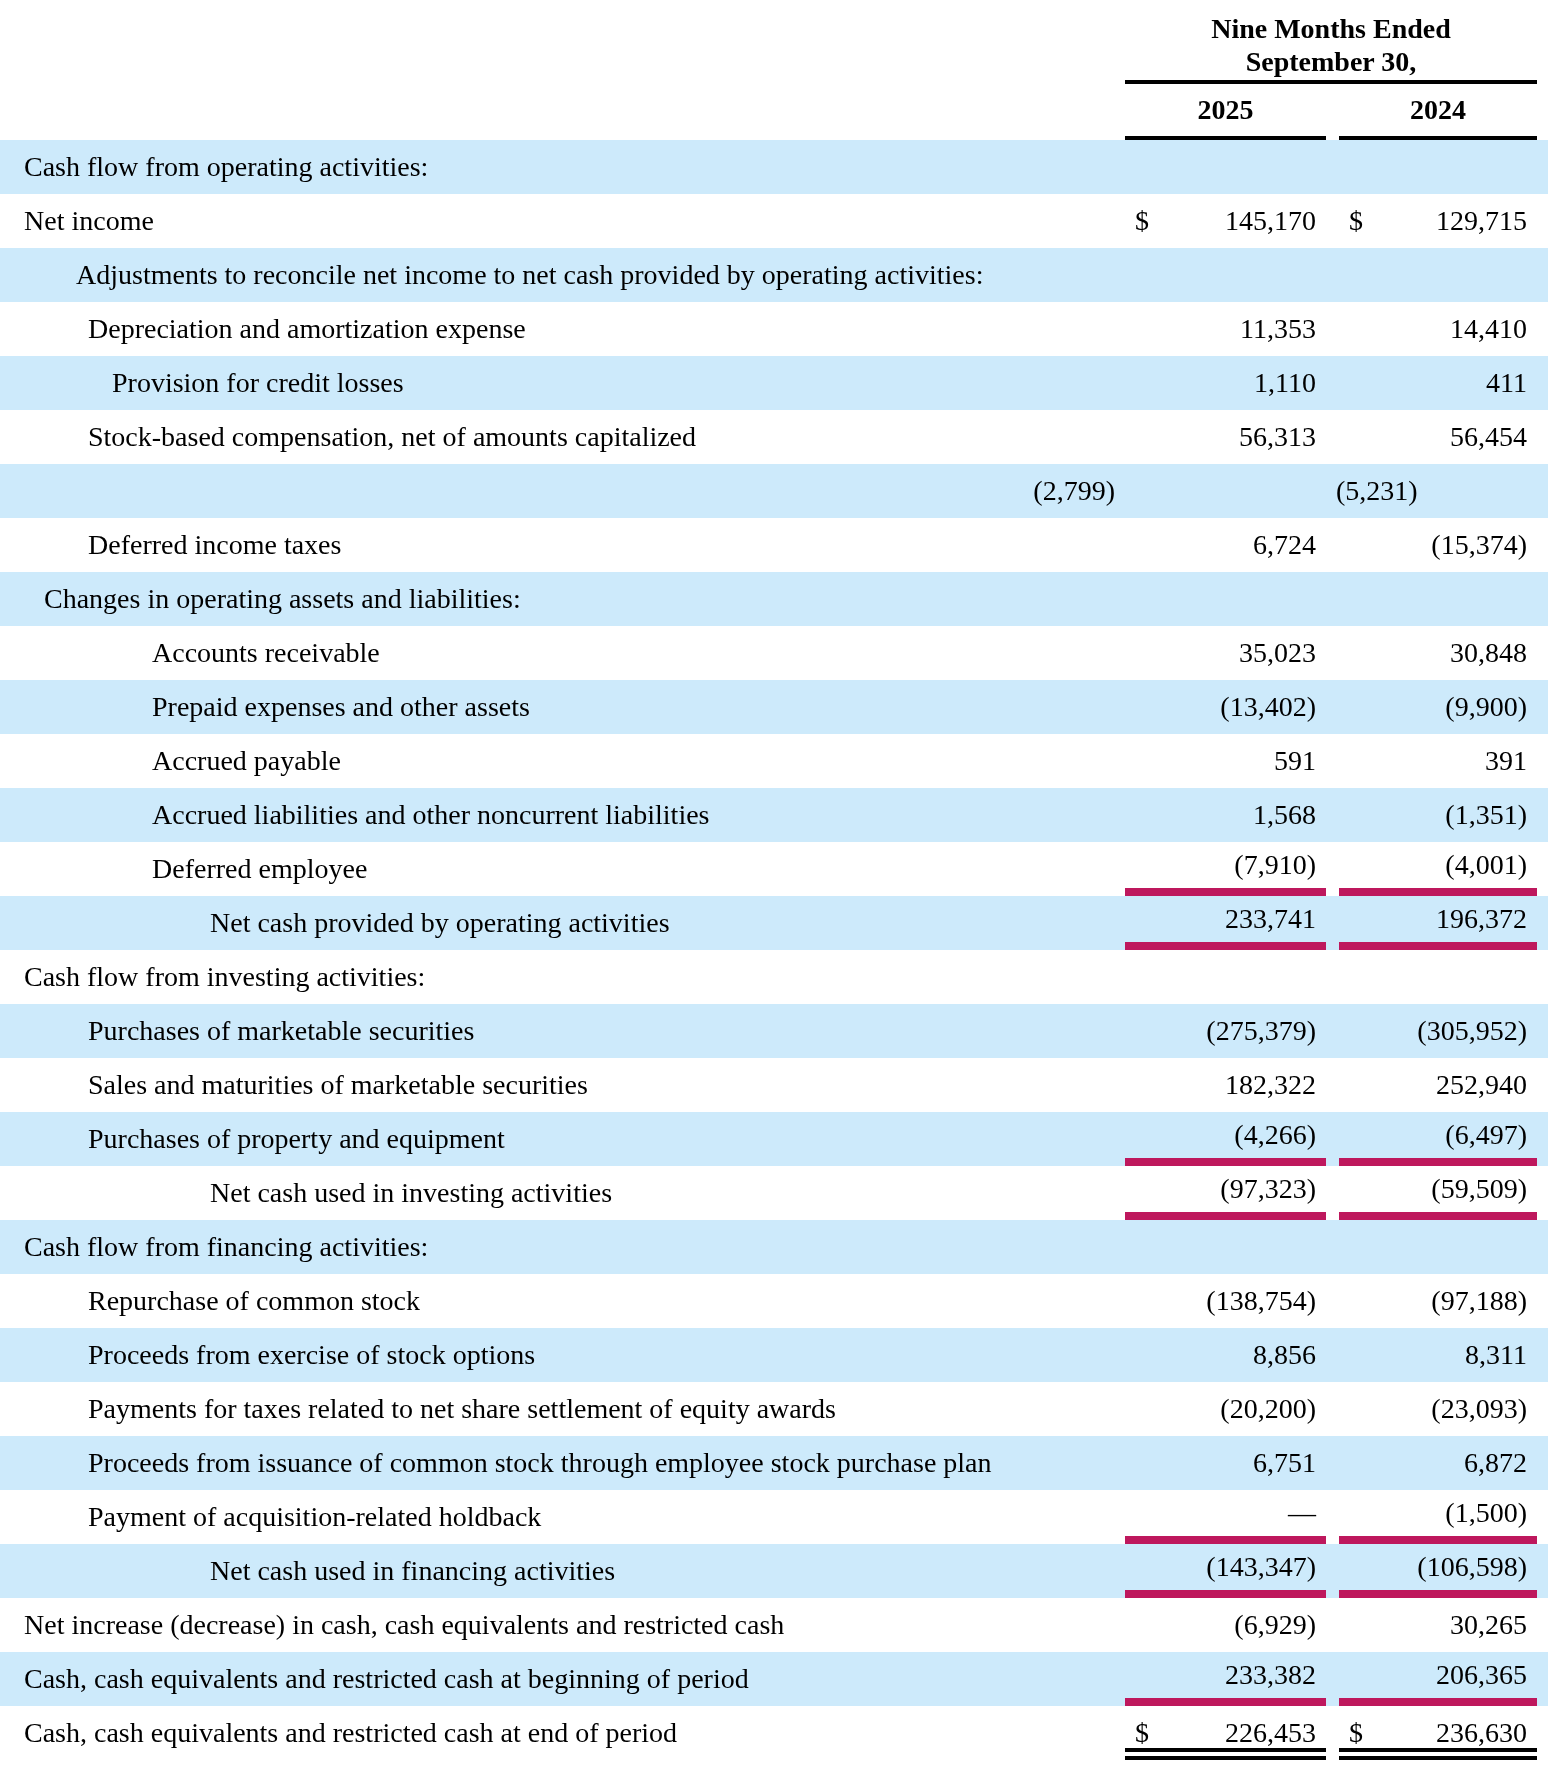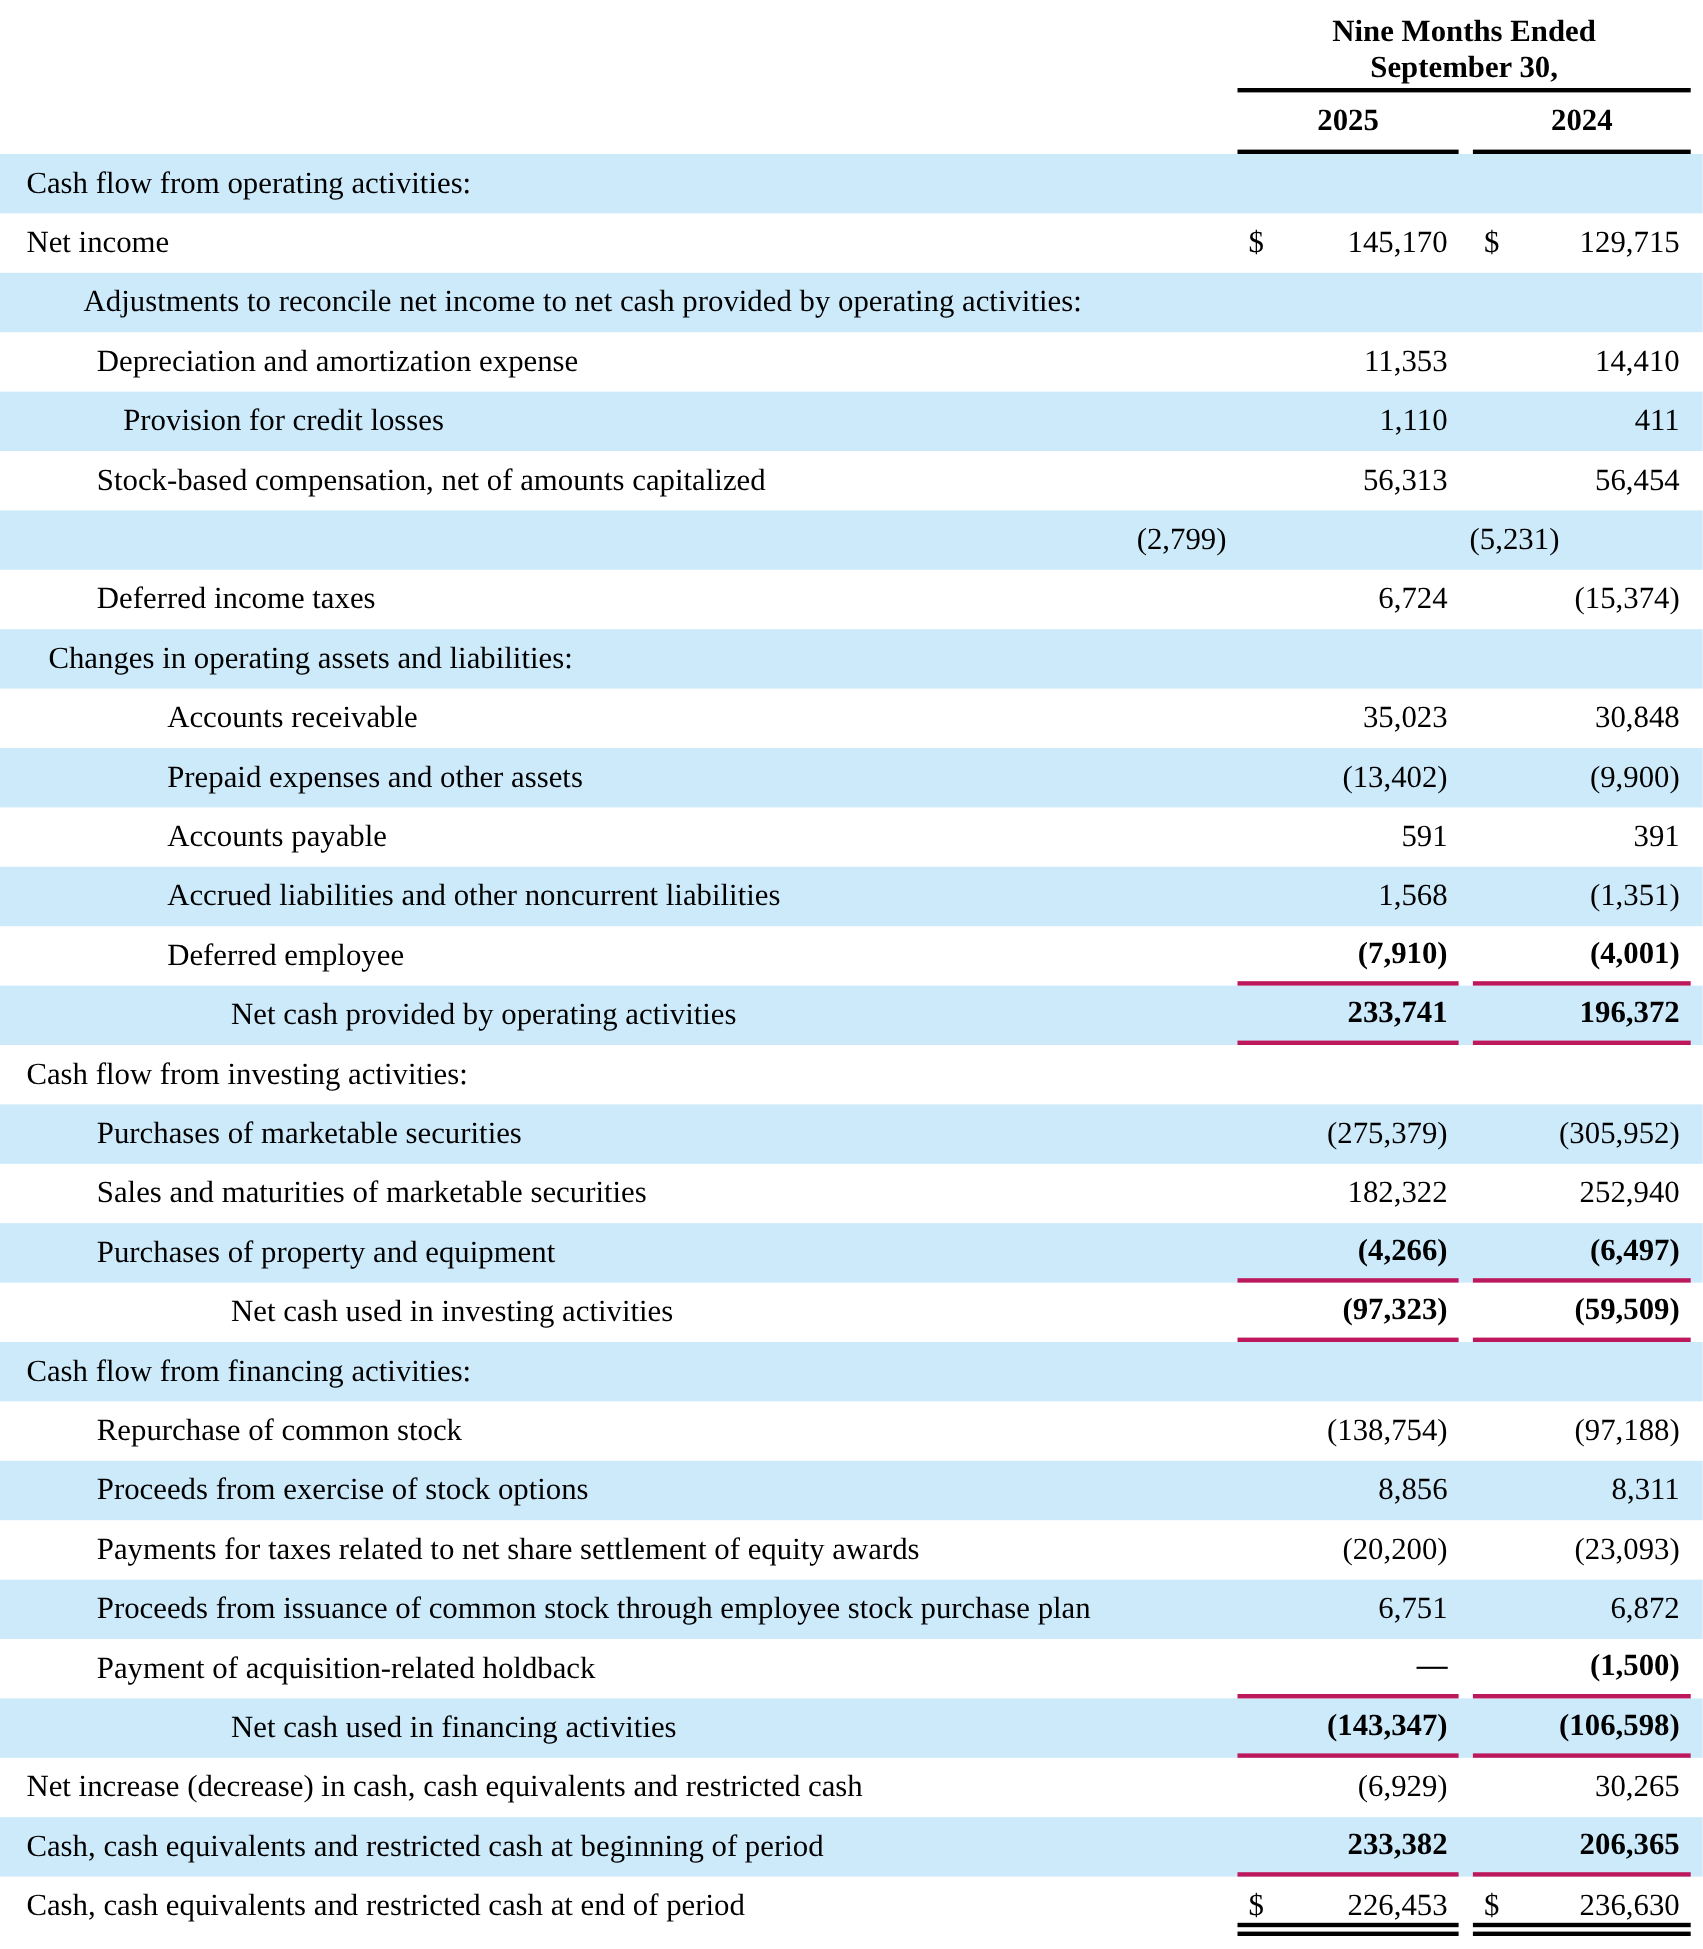--- a/index.html
+++ b/index.html
@@ -49,21 +49,21 @@
   .label-cell {
     display:flex; align-items:center;
     white-space:nowrap; overflow:hidden;
   }
   .num-cell {
     display:flex; align-items:center;
     padding:0 10px;
   }
   .num-cell .num { margin-left:auto; }
   .num-cell .cur { margin-right:auto; }
-  .cell.rule { border-bottom:4px solid #be185d;font-weight:bold; }
+  .cell.rule { border-bottom:8px solid #be185d; }
   .cell.rule2 { position:relative; }
   .cell.rule2::after {
     content:"";
     position:absolute; left:0; right:0; bottom:0;
     height:12px;
     box-sizing:border-box;
     border-top:4px solid #000;
     border-bottom:4px solid #000;
   }
 </style>
@@ -190,21 +190,21 @@
         <div class="cell num-cell">
           <span class="num">(13,402)</span>
         </div>
         <div class="cell"></div>
         <div class="cell num-cell">
           <span class="num">(9,900)</span>
         </div>
         <div class="cell"></div>
       </div>
       <div class="row">
-        <div class="cell label-cell" style="padding-left: 152px;">Accounts payable</div>
+        <div class="cell label-cell" style="padding-left: 152px;">Accrued payable</div>
         <div class="cell num-cell">
           <span class="num">591</span>
         </div>
         <div class="cell"></div>
         <div class="cell num-cell">
           <span class="num">391</span>
         </div>
         <div class="cell"></div>
       </div>
       <div class="row stripe">

